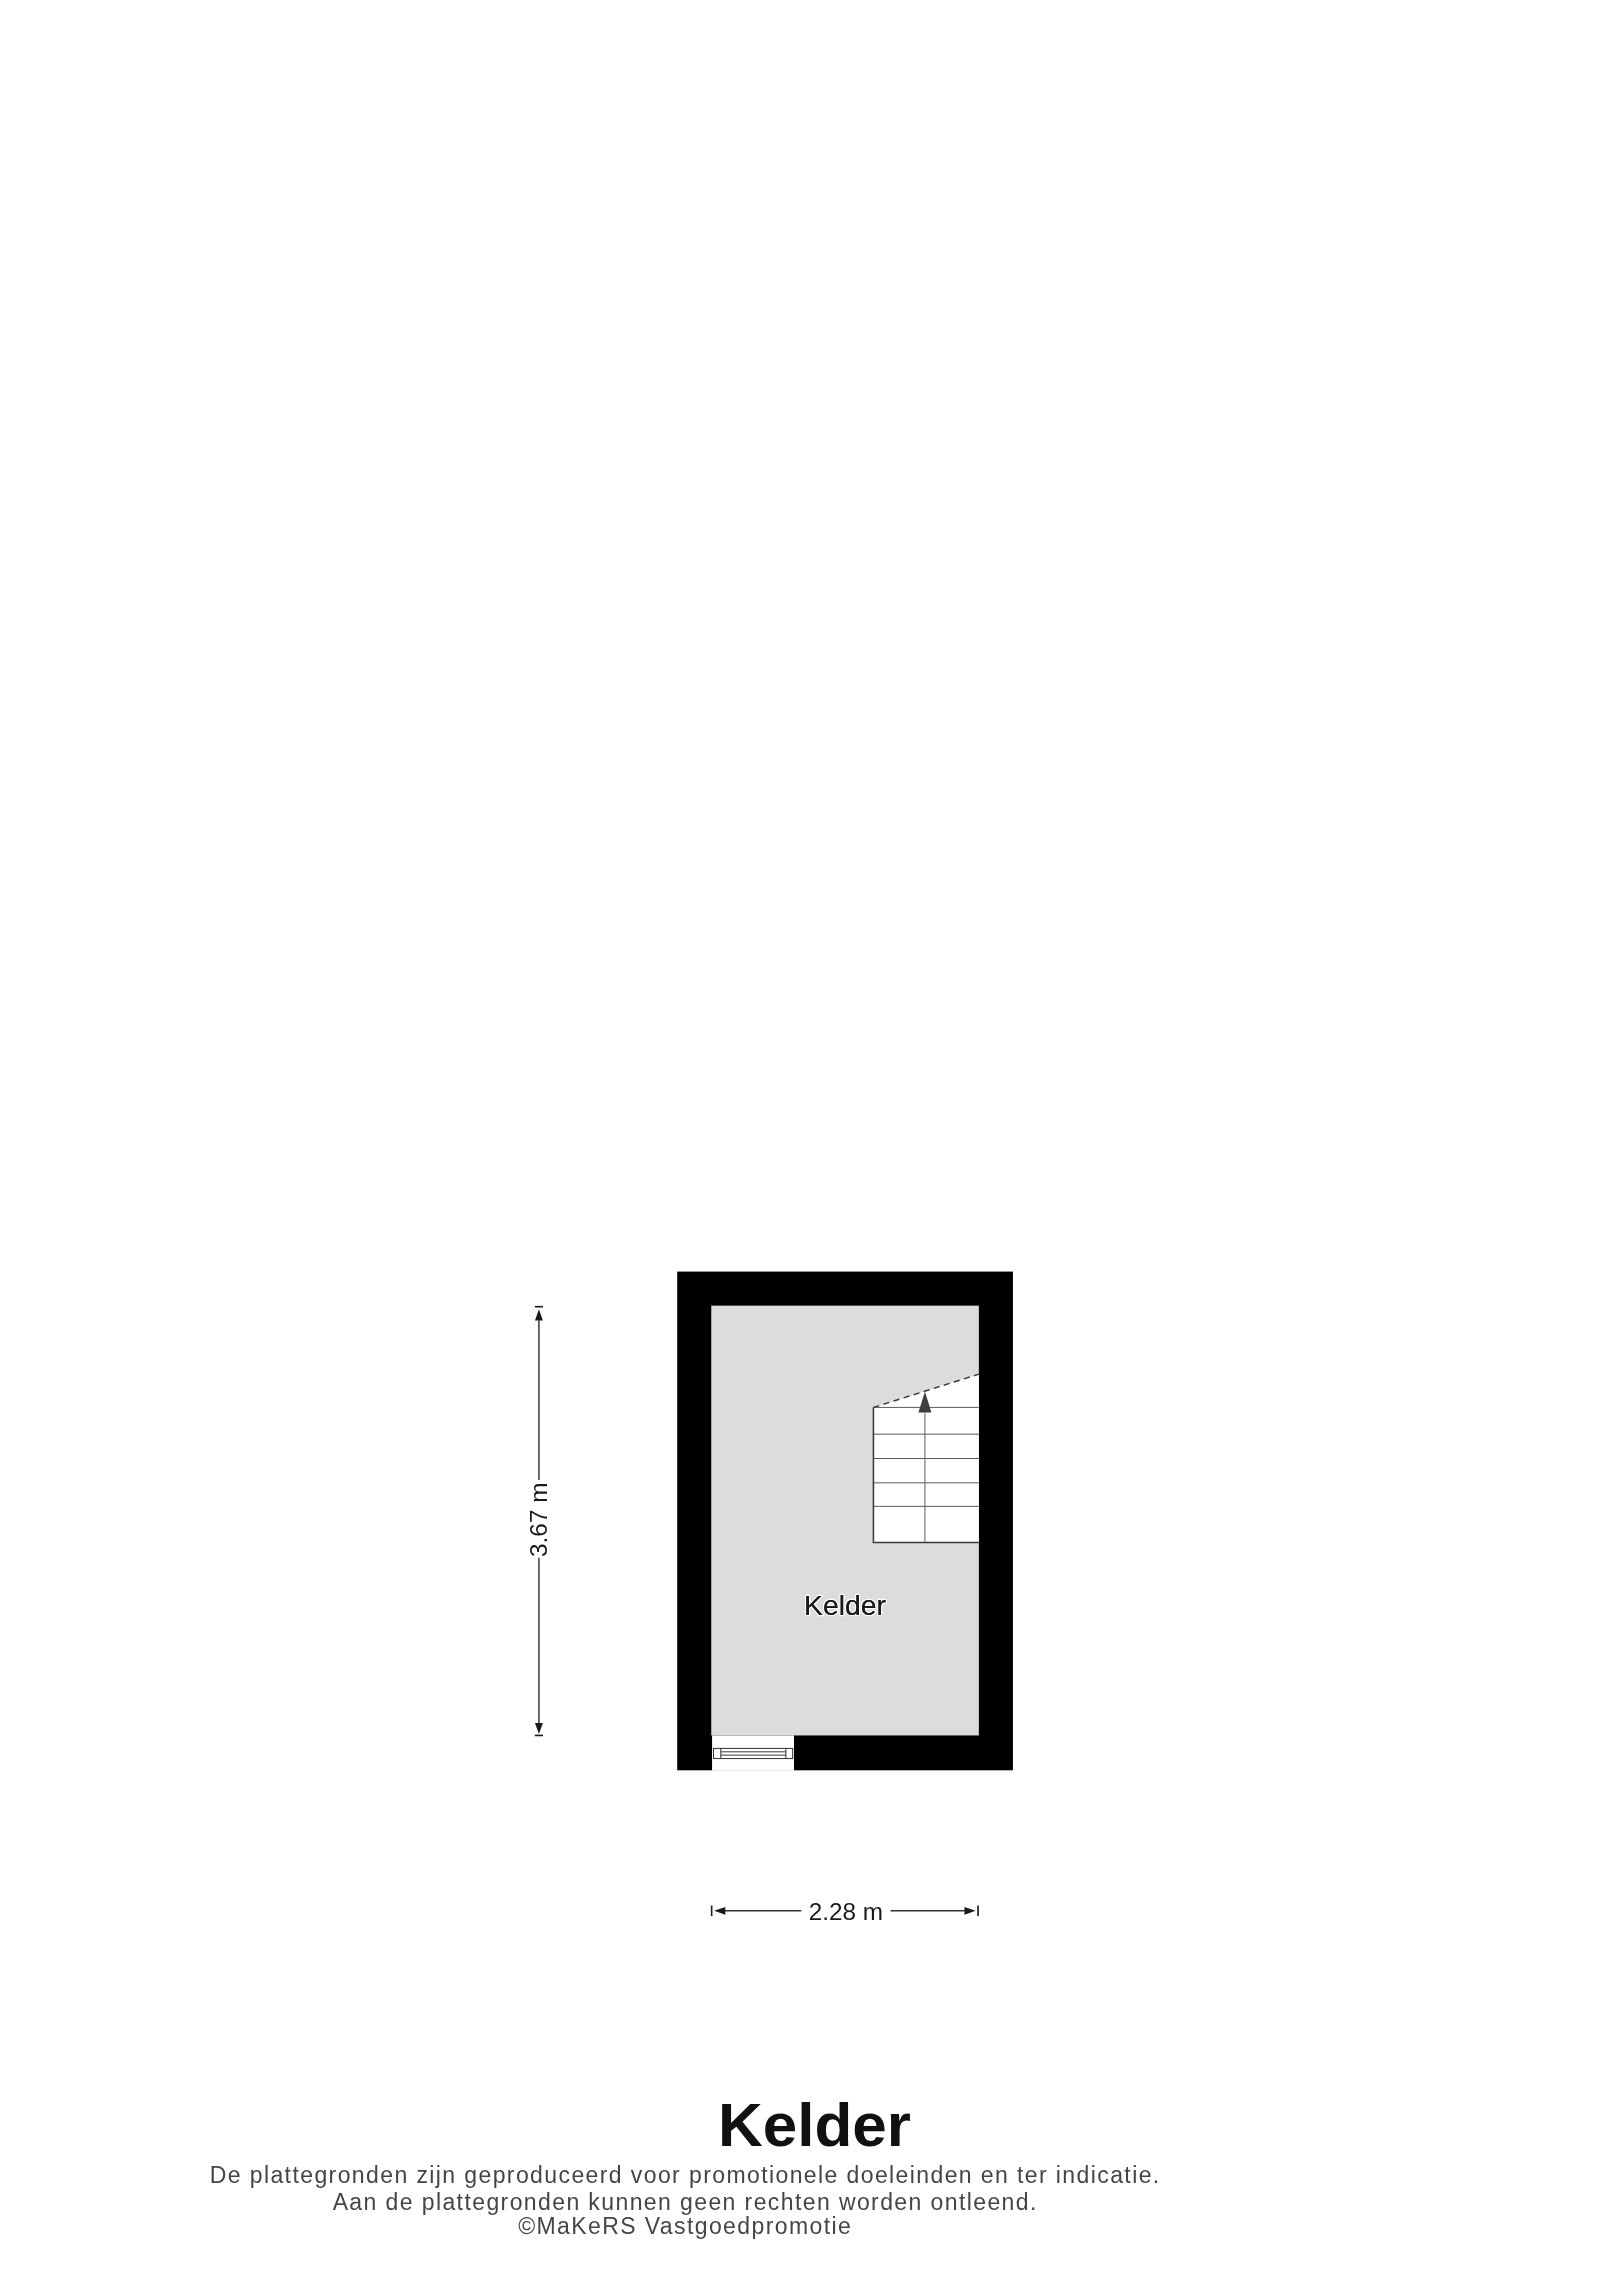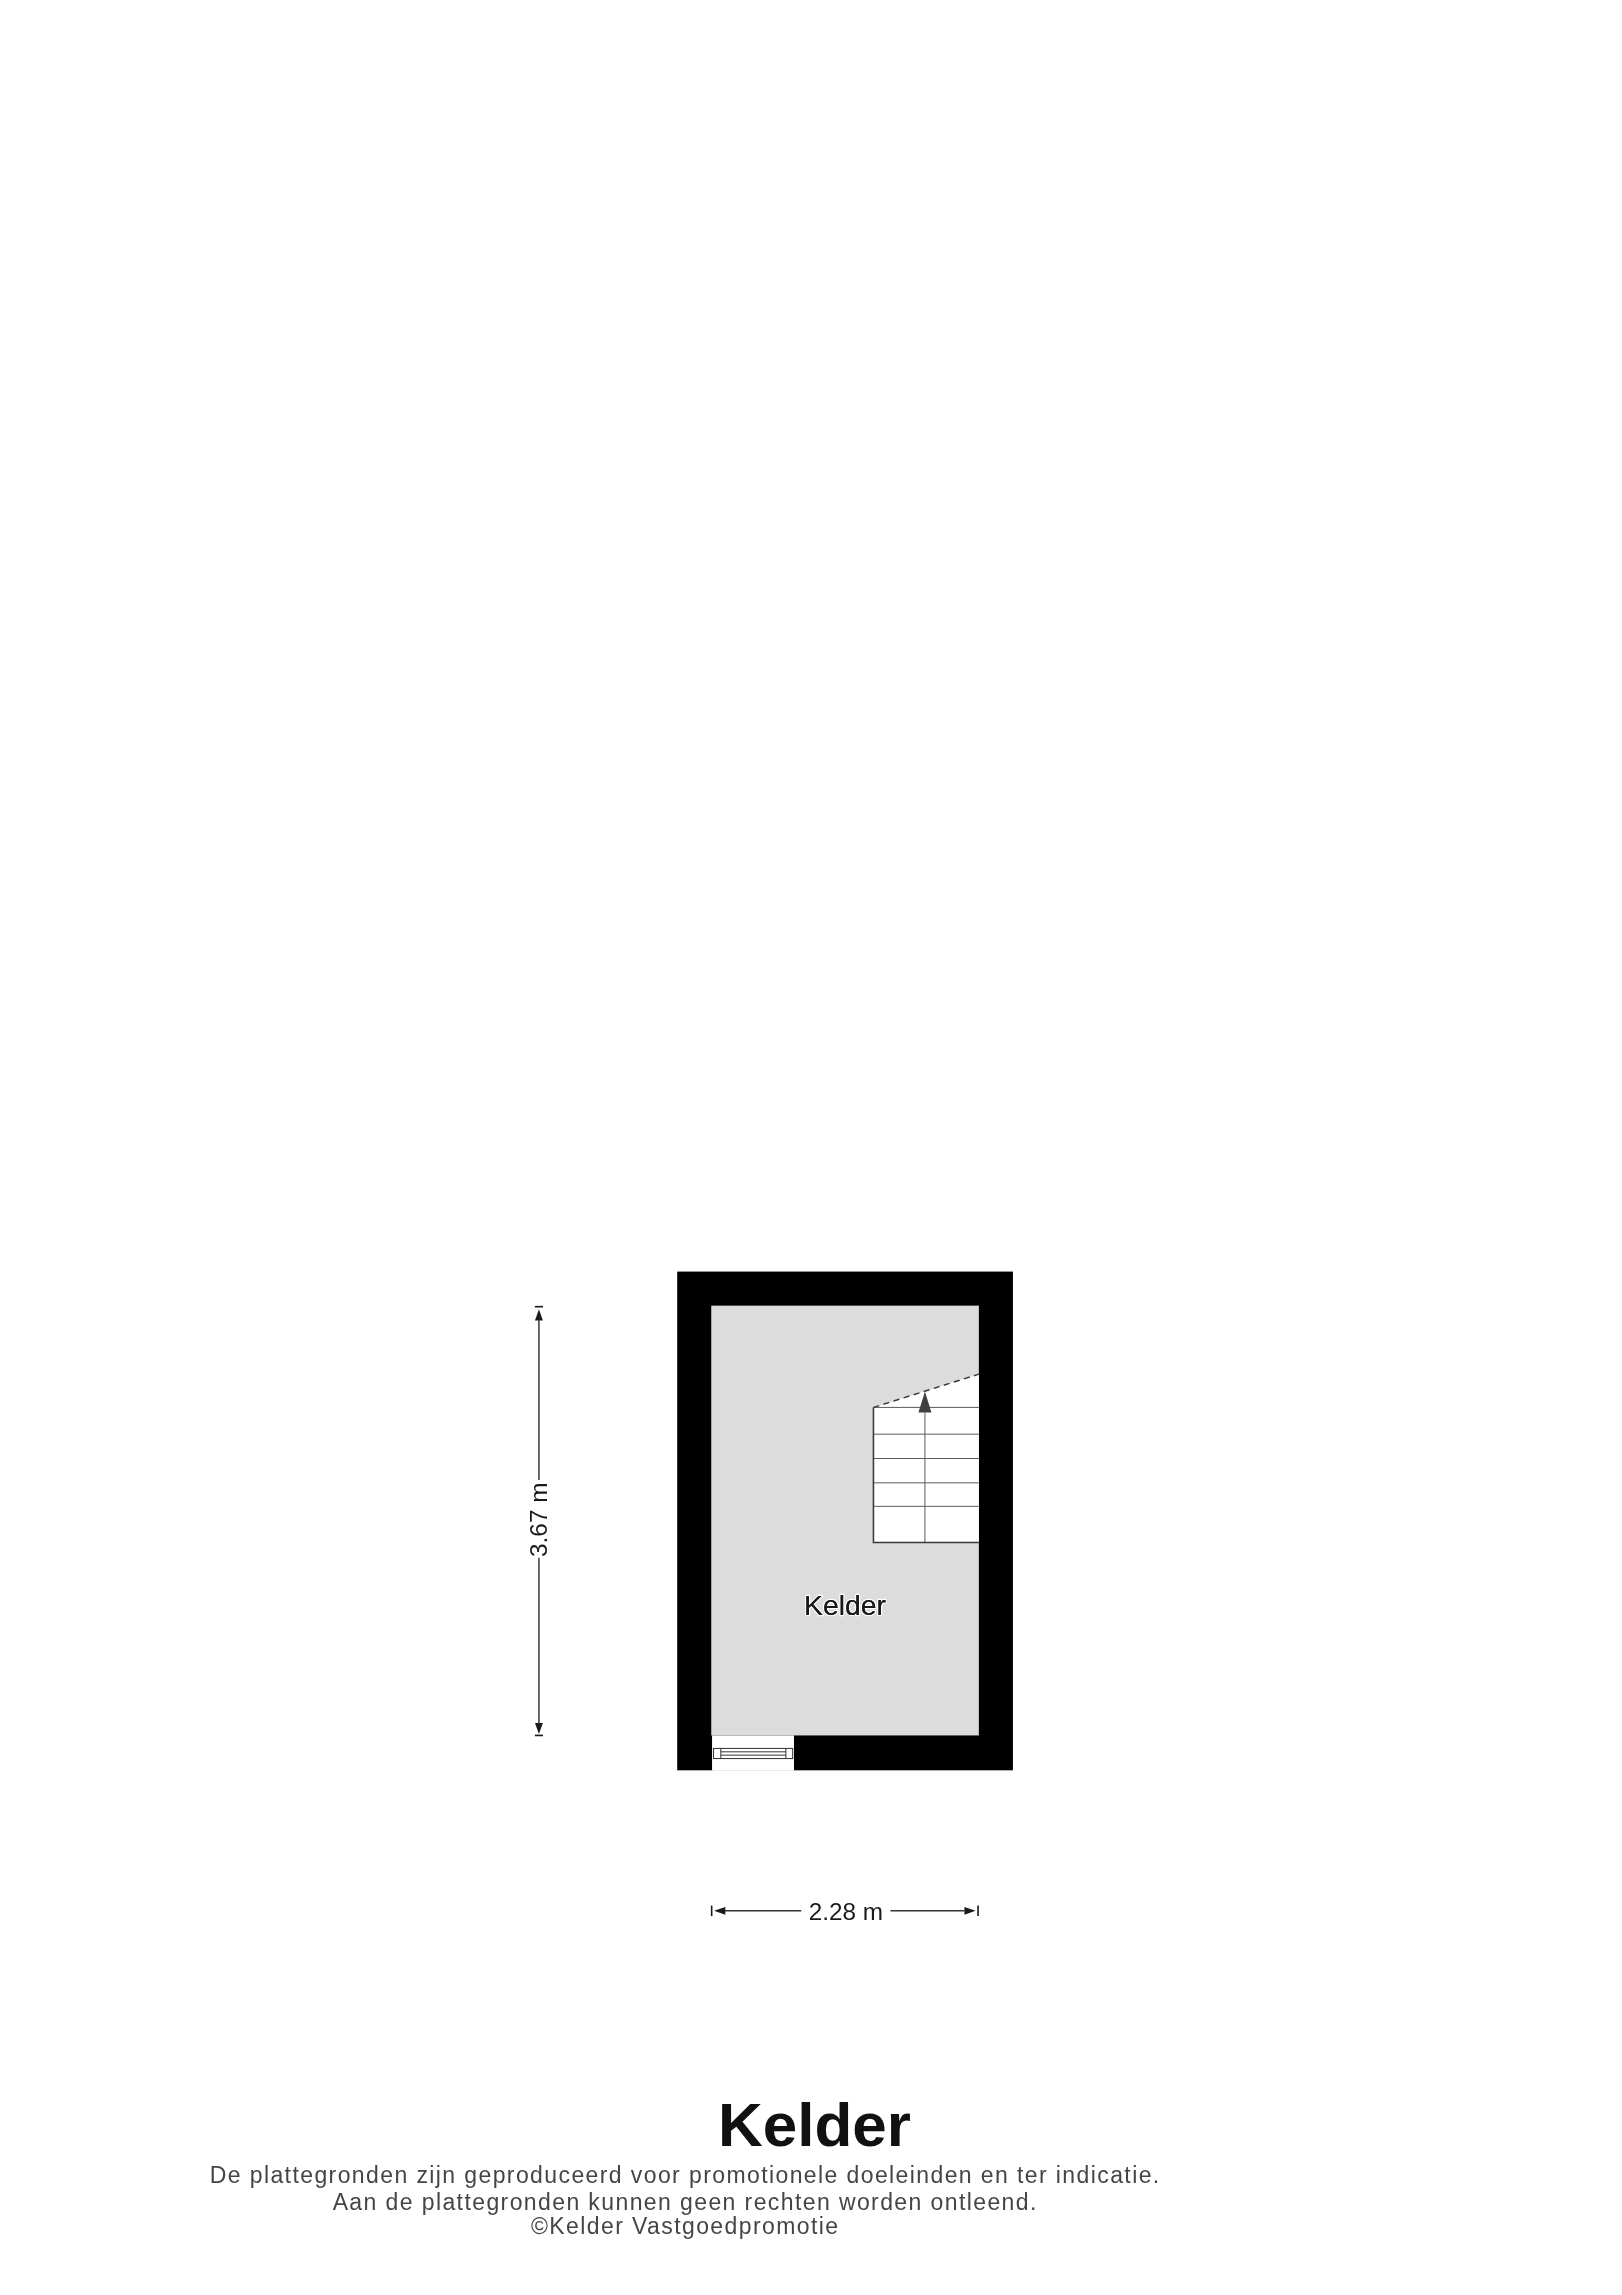--- a/index.html
+++ b/index.html
@@ -58,14 +58,14 @@
     <line x1="1098" y1="2356.3" x2="1189.5" y2="2356.3" stroke-width="1.8" stroke="#333333"></line>
   </g>
   <polygon points="880.5,2356.3 894.3,2351.4 894.3,2361.2" fill="#1a1a1a"></polygon>
   <polygon points="1203,2356.3 1189.2,2351.4 1189.2,2361.2" fill="#1a1a1a"></polygon>
   <text x="1043" y="2367.5" font-size="30" fill="#1a1a1a" text-anchor="middle">2.28 m</text>
 </svg>
 
 <div class="title">Kelder</div>
 <div class="foot" style="top:2164px;">De plattegronden zijn geproduceerd voor promotionele doeleinden en ter indicatie.</div>
 <div class="foot" style="top:2191px;">Aan de plattegronden kunnen geen rechten worden ontleend.</div>
-<div class="foot" style="top:2215px;">©Kelder Vastgoedpromotie</div>
+<div class="foot" style="top:2215px;">©MaKeRS Vastgoedpromotie</div>
 
 
 </body></html>

